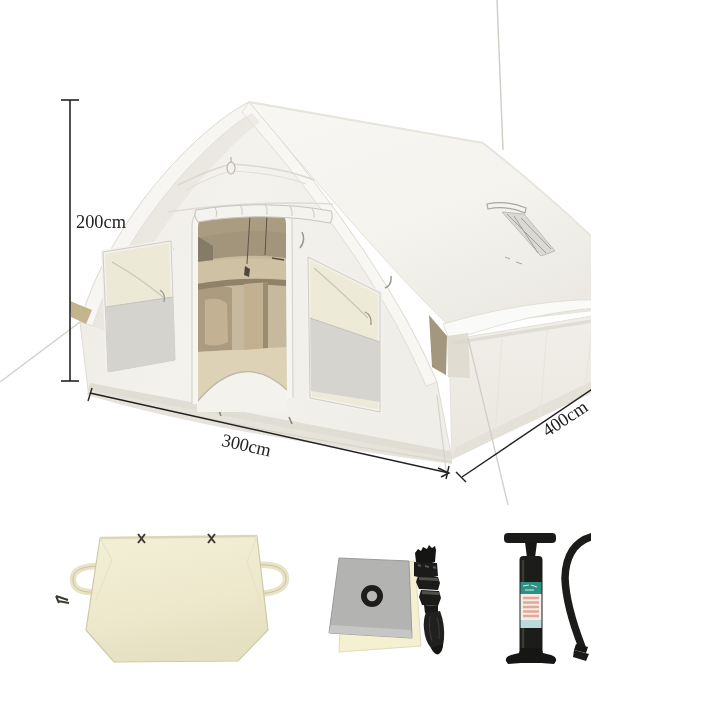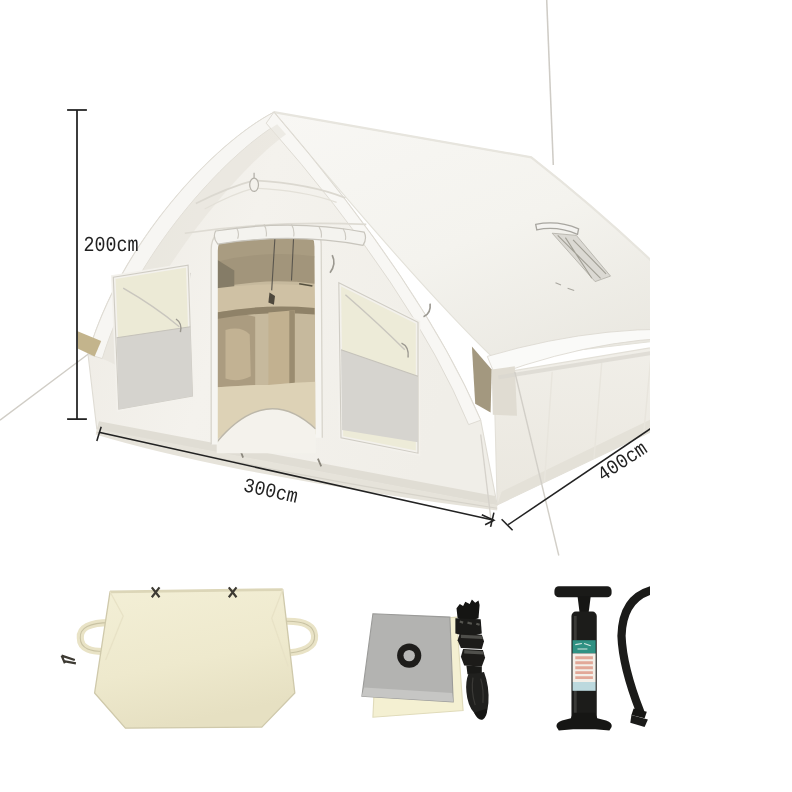--- a/index.html
+++ b/index.html
@@ -1,17 +1,17 @@
 <!DOCTYPE html>
 <html><head>
 <meta charset="utf-8">
 <style>
 html,body{margin:0;padding:0;background:#ffffff;}
 #stage{position:relative;width:591px;height:720px;background:#ffffff;overflow:hidden;
-font-family:Liberation Mono, monospace;}
+font-family:Liberation Serif, serif;}
 svg{position:absolute;left:0;top:0;}
 </style>
 </head>
 <body>
 
 <div id="stage">
 <svg width="720" height="720" viewBox="0 0 720 720">
 <defs>
 <linearGradient id="roofG" x1="0" y1="0" x2="0.7" y2="1">
 <stop offset="0" stop-color="#f8f7f4"></stop>

